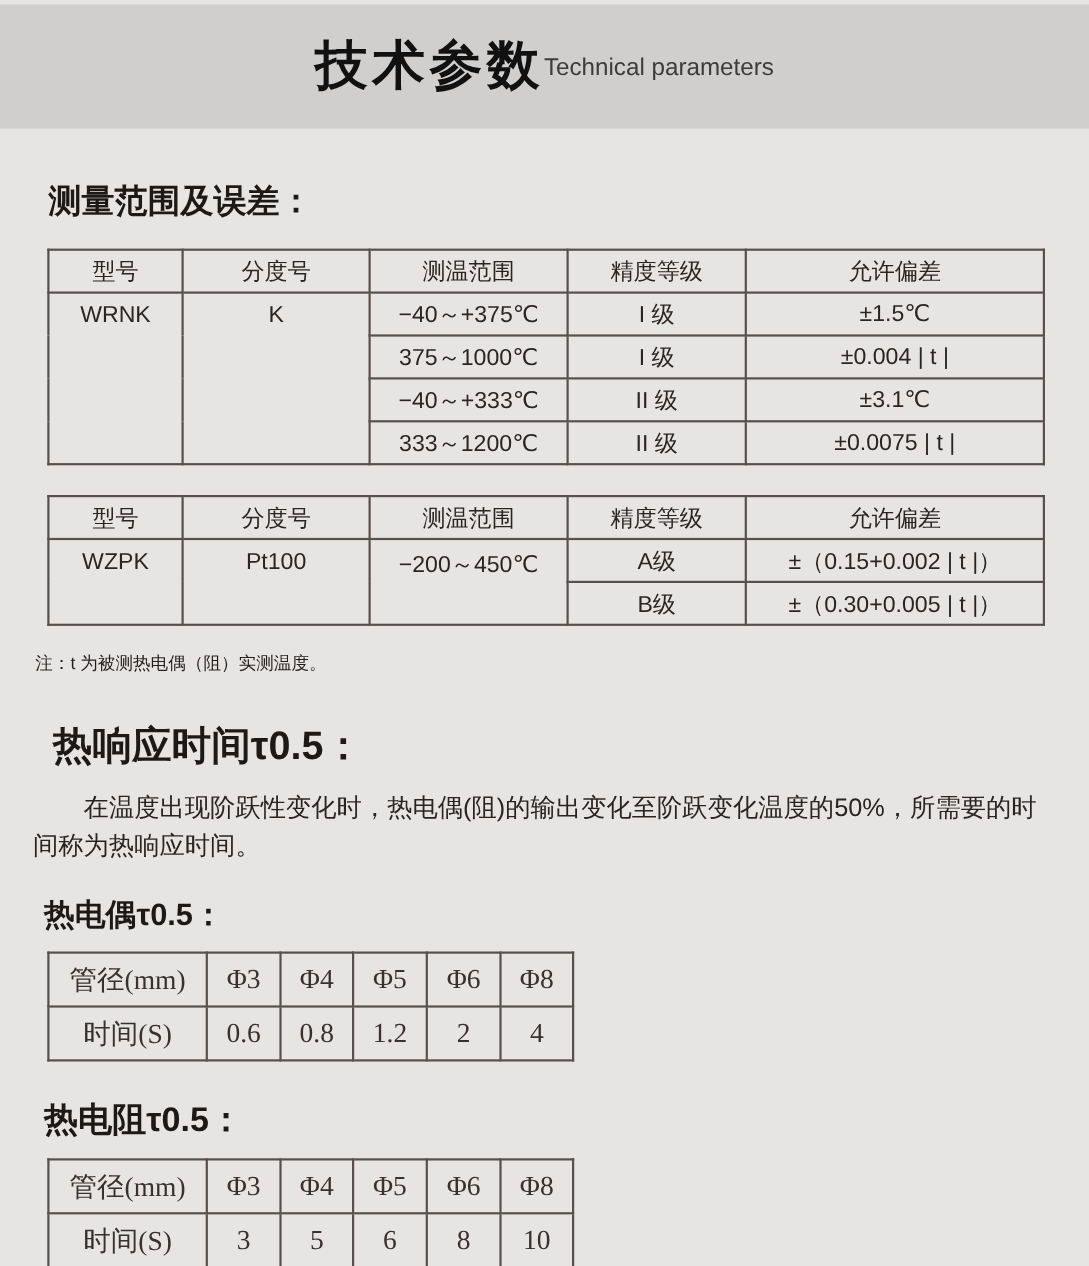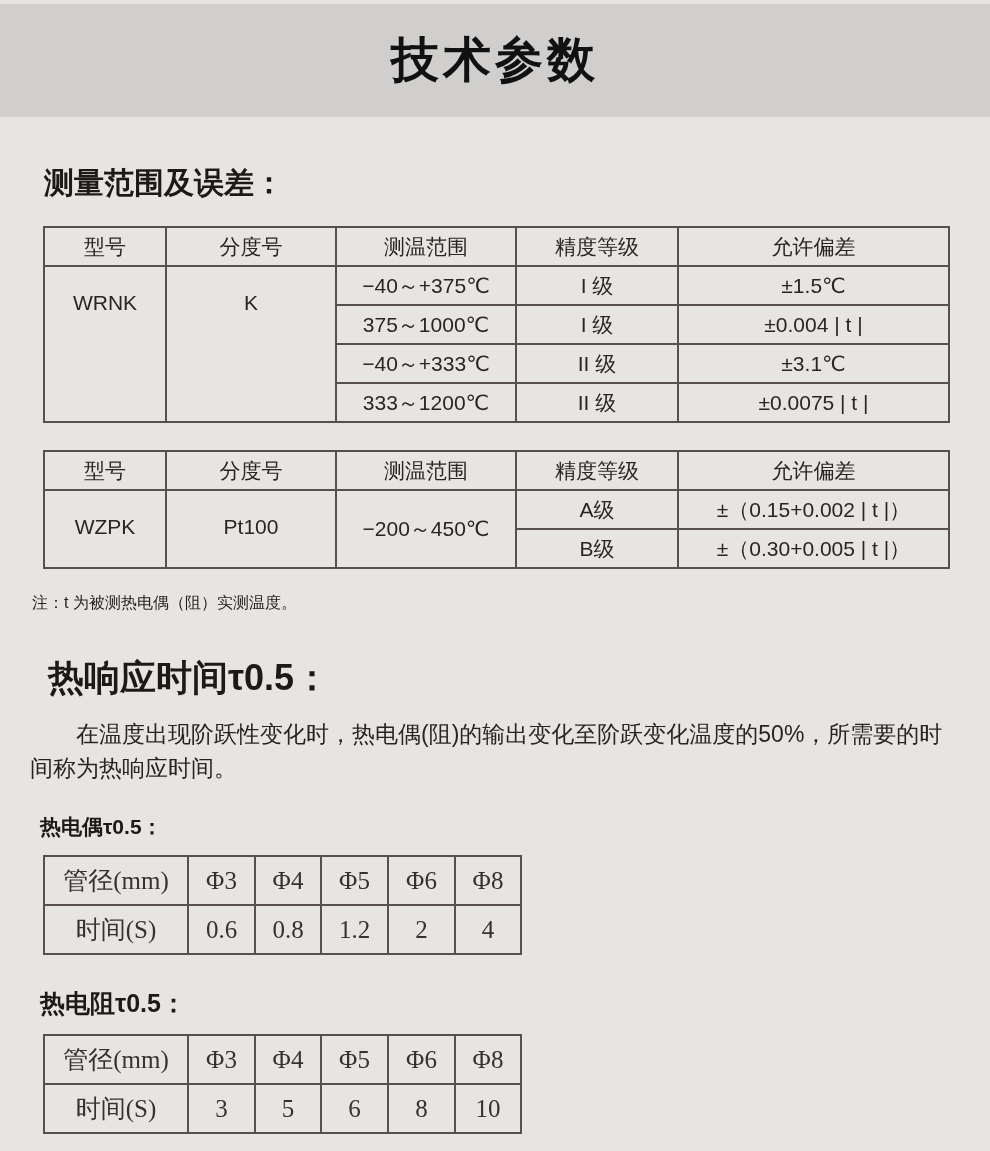--- a/index.html
+++ b/index.html
@@ -43,27 +43,27 @@
     margin: 46px 0 0 44px;
     color: #1d1917;
   }
   .section-title-2 {
     font-size: 36px;
     font-weight: bold;
     margin: 40px 0 0 48px;
     color: #1d1917;
   }
   .small-title {
-    font-size: 21px;
+    font-size: 28px;
     font-weight: bold;
     margin: 28px 0 0 40px;
     color: #1d1917;
   }
   .small-title-2 {
-    font-size: 25px;
+    font-size: 31px;
     font-weight: bold;
     margin: 32px 0 0 40px;
     color: #1d1917;
   }
   
   table.params {
     border-collapse: collapse;
     table-layout: fixed;
     width: 905px;
     margin: 22px 0 0 43px;
@@ -75,21 +75,21 @@
     border: 2px solid #57504c;
     text-align: center;
     vertical-align: middle;
     font-size: 21px;
     height: 37px;
     padding: 0 2px;
     color: #2b2522;
   }
   .params td.span-top {
     vertical-align: top;
-    padding-top: 24px;
+    padding-top: 8px;
   }
   
   .note {
     font-size: 16px;
     margin: 24px 0 0 32px;
     color: #231e1b;
   }
   .para {
     font-size: 23px;
     line-height: 34px;
@@ -114,20 +114,21 @@
     height: 47px;
     padding: 0;
     color: #38312d;
   }
 </style>
 </head>
 <body>
 
 <div class="header-band">
   <div class="header-title">技术参数</div>
+  <div class="header-subtitle">Technical parameters</div>
 </div>
 
 <div class="section-title">测量范围及误差：</div>
 
 <table class="params">
   <colgroup>
     <col style="width:122px">
       <col style="width:170px">
       <col style="width:180px">
       <col style="width:162px">

